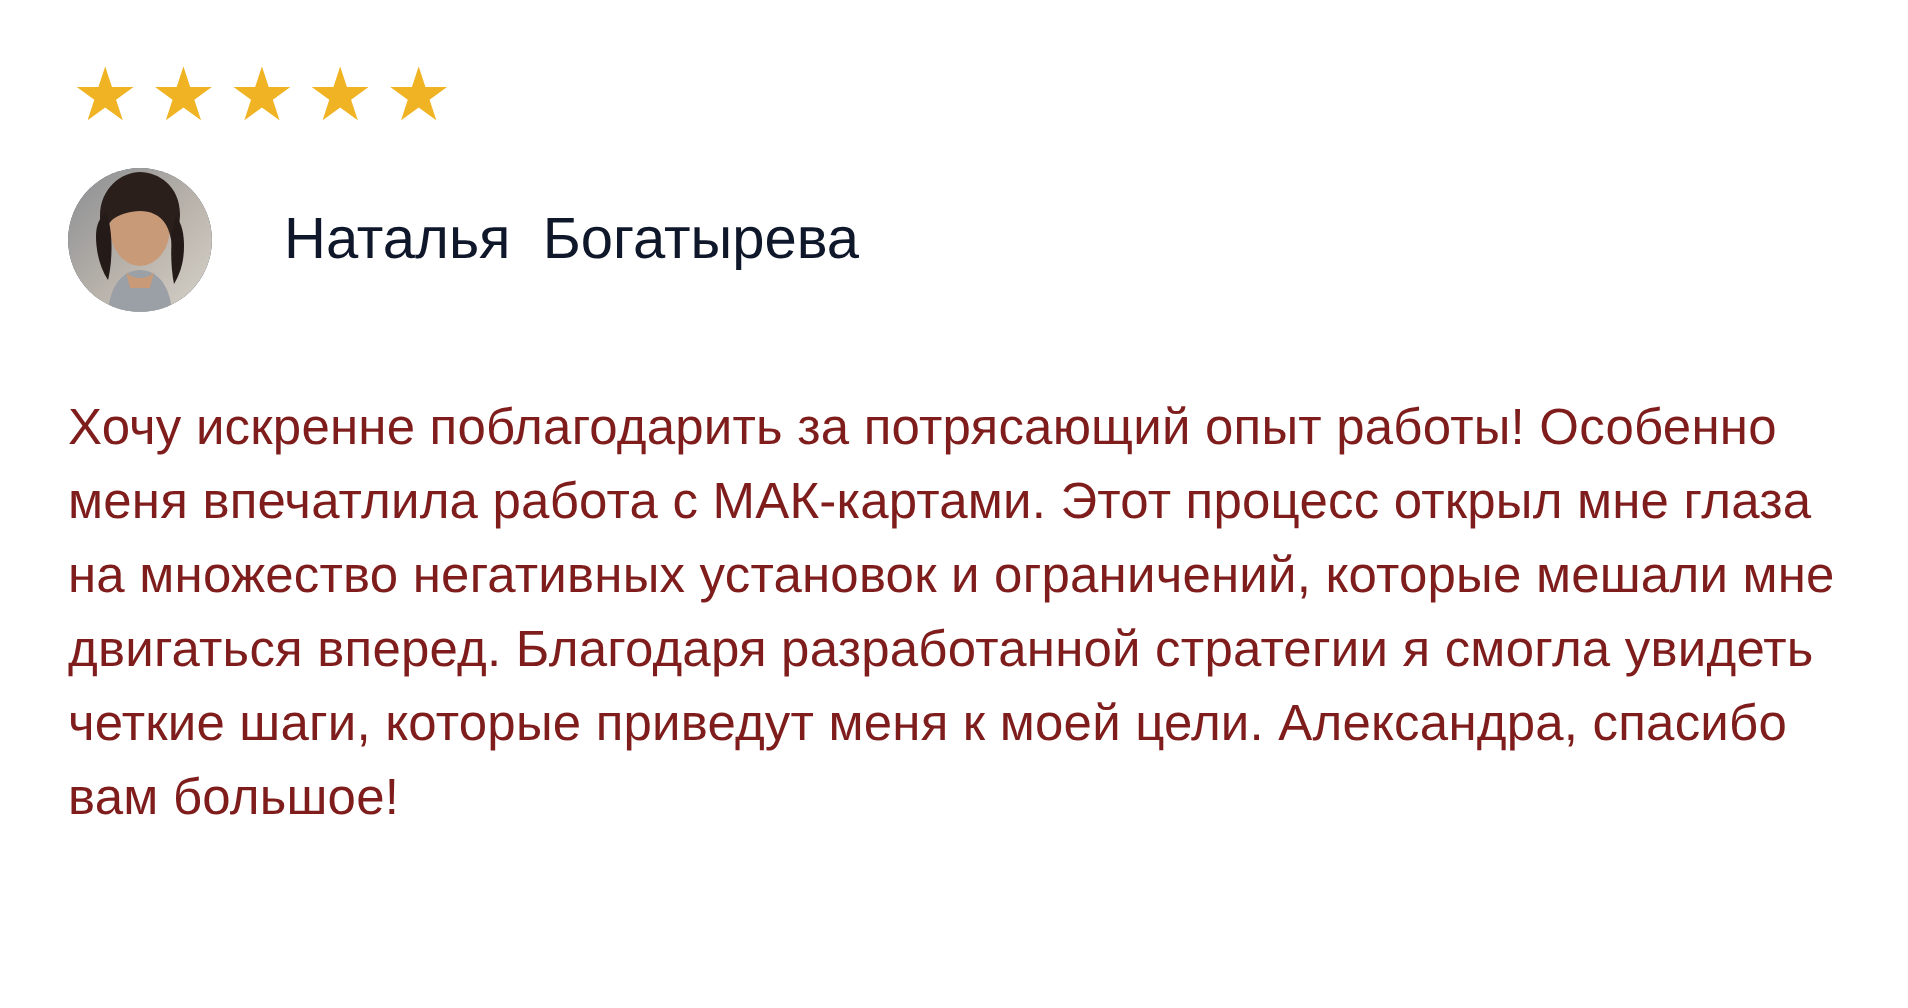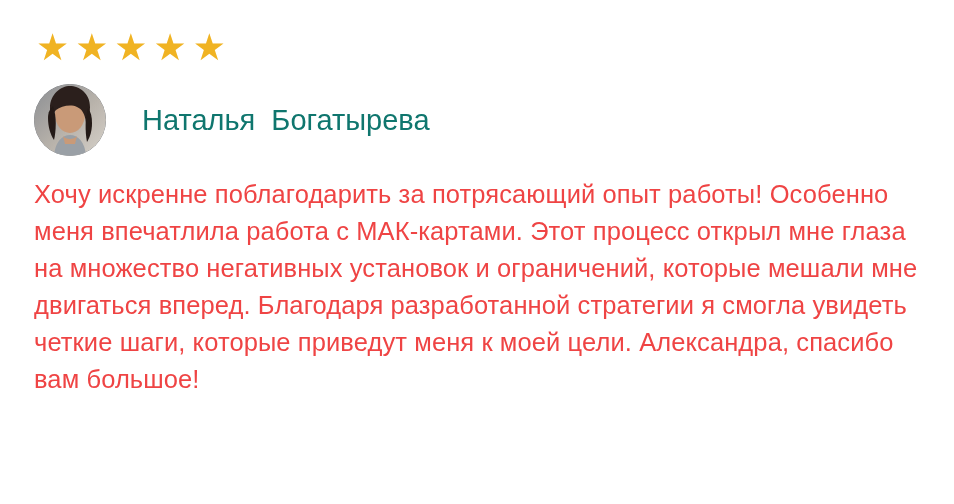--- a/index.html
+++ b/index.html
@@ -51,29 +51,29 @@
   }
   .avatar svg {
     display: block;
     width: 72px;
     height: 72px;
   }
   .author-name {
     margin-left: 36px;
     font-size: 29px;
     line-height: 34px;
-    color: #0f766e;
+    color: #0f172a;
     font-weight: 400;
     white-space: pre;
   }
   .review-body {
-    margin-top: 18px;
+    margin-top: 38px;
     font-size: 25.5px;
     line-height: 37px;
-    color: #ef4444;
+    color: #7f1d1d;
     max-width: 886px;
     letter-spacing: 0.1px;
   }
 </style>
 </head>
 <body>
 
 <div class="review-card">
 
   <div class="stars">

